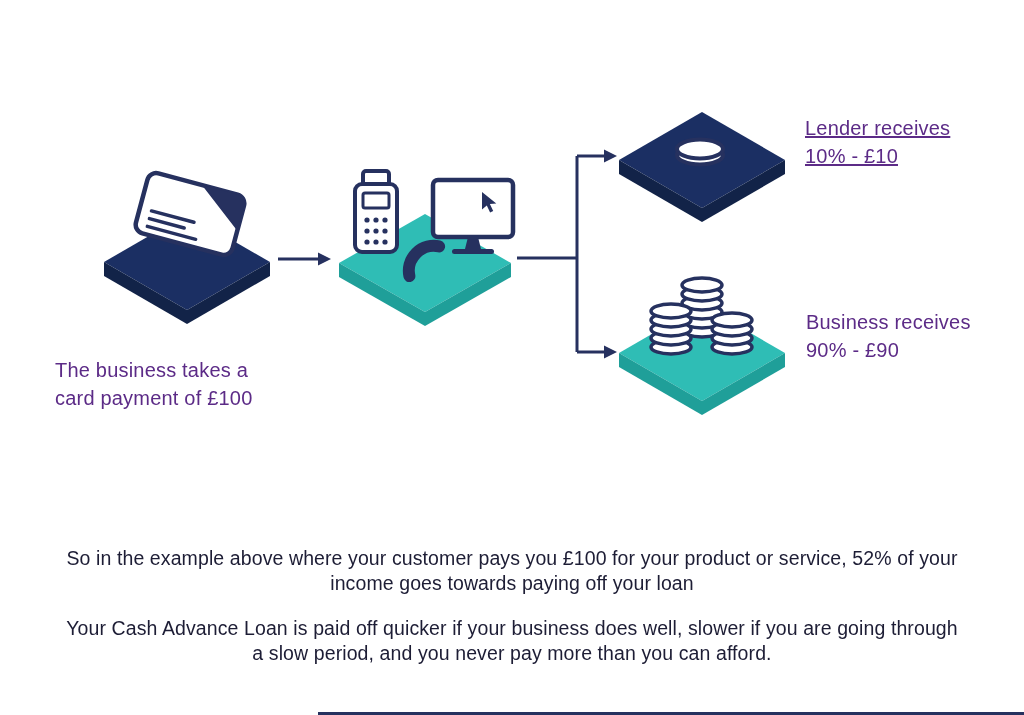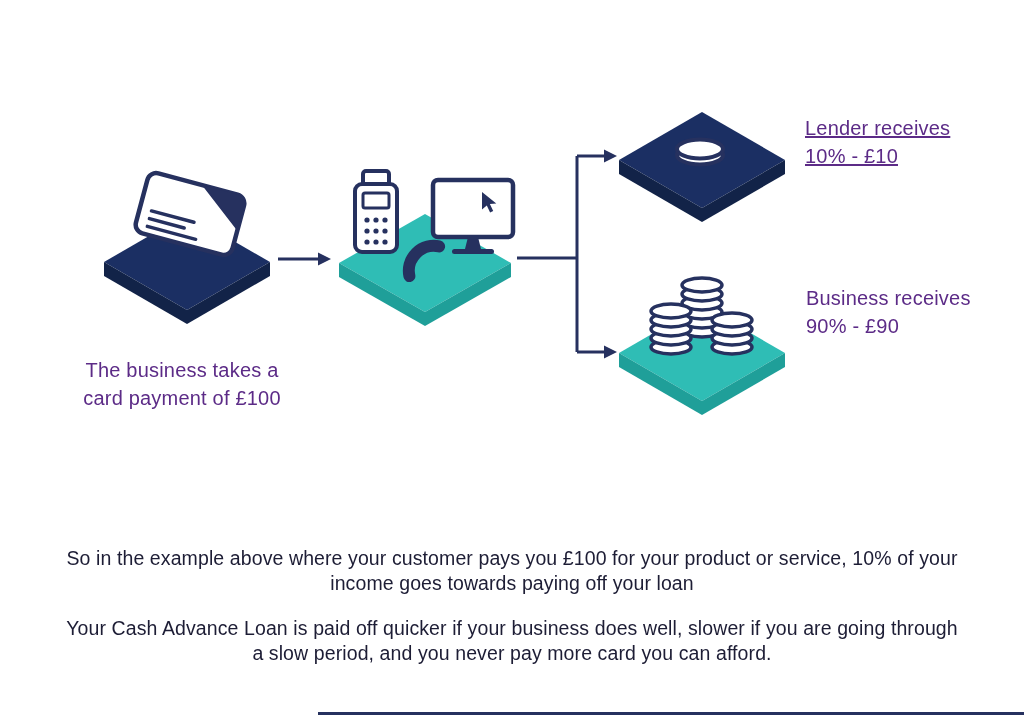--- a/index.html
+++ b/index.html
@@ -24,23 +24,23 @@
   .fill-teal-side{fill:var(--teal-side);}
   .fill-icon{fill:var(--icon-navy);}
   .stroke-icon{stroke:var(--icon-navy); stroke-linejoin:round;}
   .connector{stroke:var(--icon-navy); stroke-width:3; fill:none;}
 
   .caption{
     position:absolute; color:var(--purple);
     font-size:20px; line-height:28px;
     white-space:pre-line; font-weight:500; letter-spacing:0.2px;
   }
-  .left-caption{ left:55px; top:356px; width:254px; text-align:center; }
+  .left-caption{ left:55px; top:356px; width:254px; }
   .lender-caption{ left:805px; top:114px;text-decoration:underline; }
-  .business-caption{ left:806px; top:284px; }
+  .business-caption{ left:806px; top:308px; }
 
   .paragraph{
     position:absolute; left:0; right:0; text-align:center;
     color:var(--body-text); font-size:19.5px; line-height:24.5px;
     white-space:pre-line; letter-spacing:0.1px;
   }
   .p1{ top:546px; }
   .p2{ top:616px; }
 
   .bottom-rule{
@@ -159,19 +159,19 @@
     </g>
   </svg>
 
   <div class="caption left-caption">The business takes a
 card payment of £100</div>
   <div class="caption lender-caption">Lender receives
 10% - £10</div>
   <div class="caption business-caption">Business receives
 90% - £90</div>
 
-  <p class="paragraph p1">So in the example above where your customer pays you £100 for your product or service, 10% of your
+  <p class="paragraph p1">So in the example above where your customer pays you £100 for your product or service, 52% of your
 income  goes towards paying off your loan</p>
   <p class="paragraph p2">Your Cash Advance Loan is paid off quicker if your business does well, slower if you are going through
-a slow period, and you never pay more card you can afford.</p>
+a slow period, and you never pay more than you can afford.</p>
 
   <div class="bottom-rule"></div>
 </div>
 
 </body></html>

